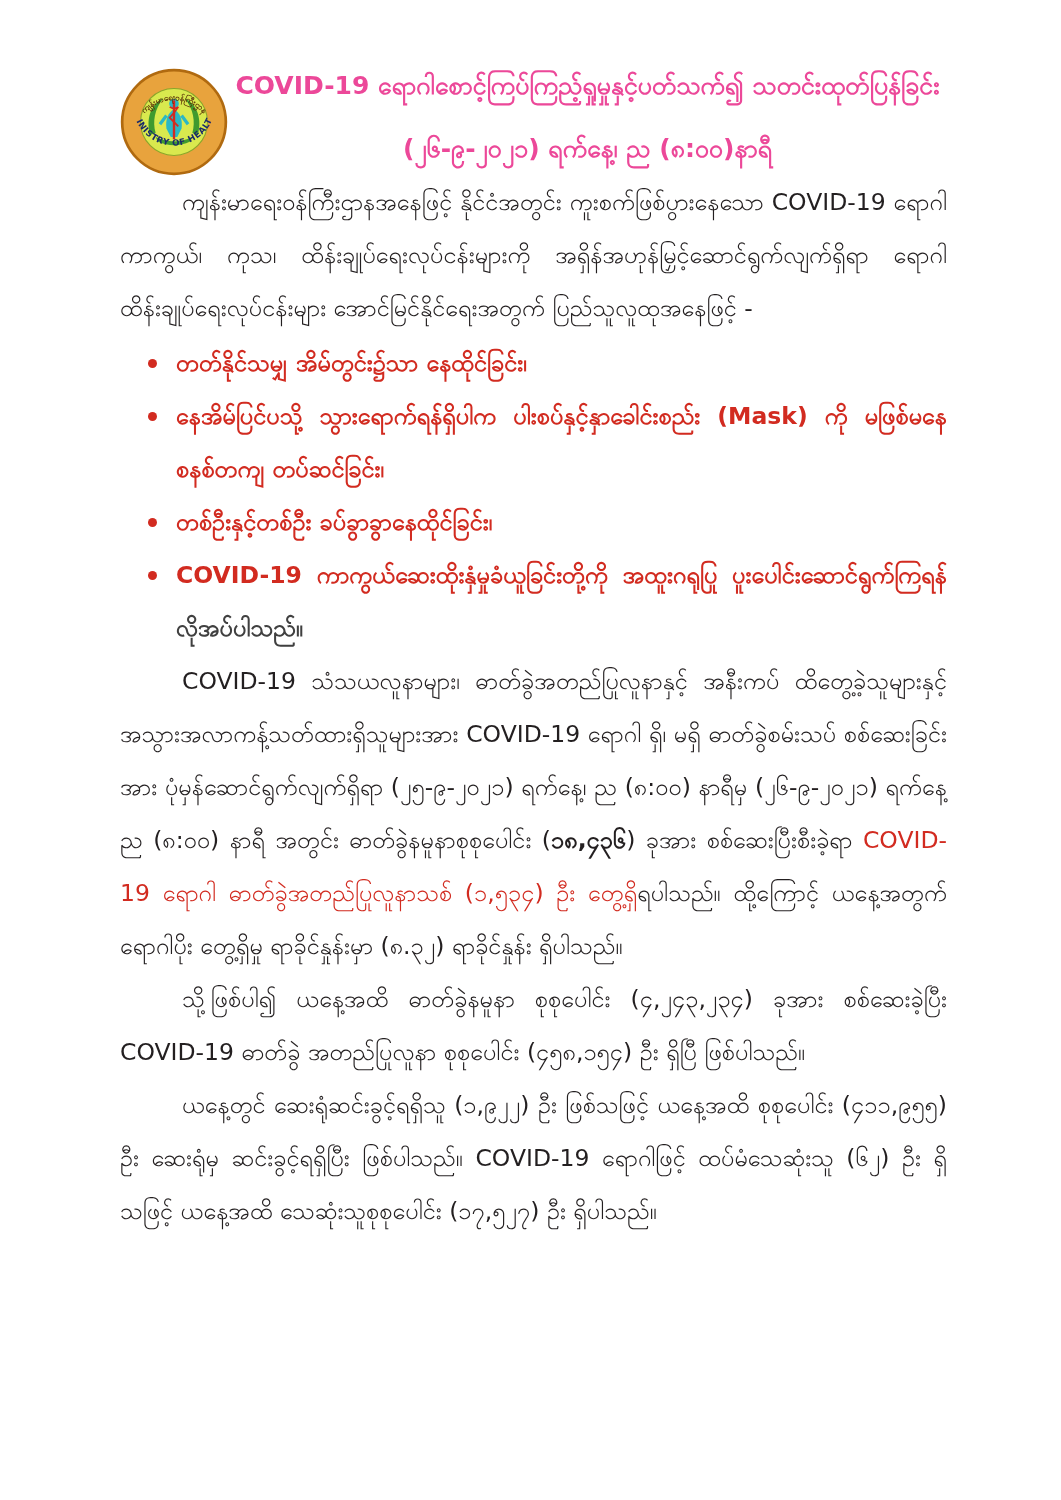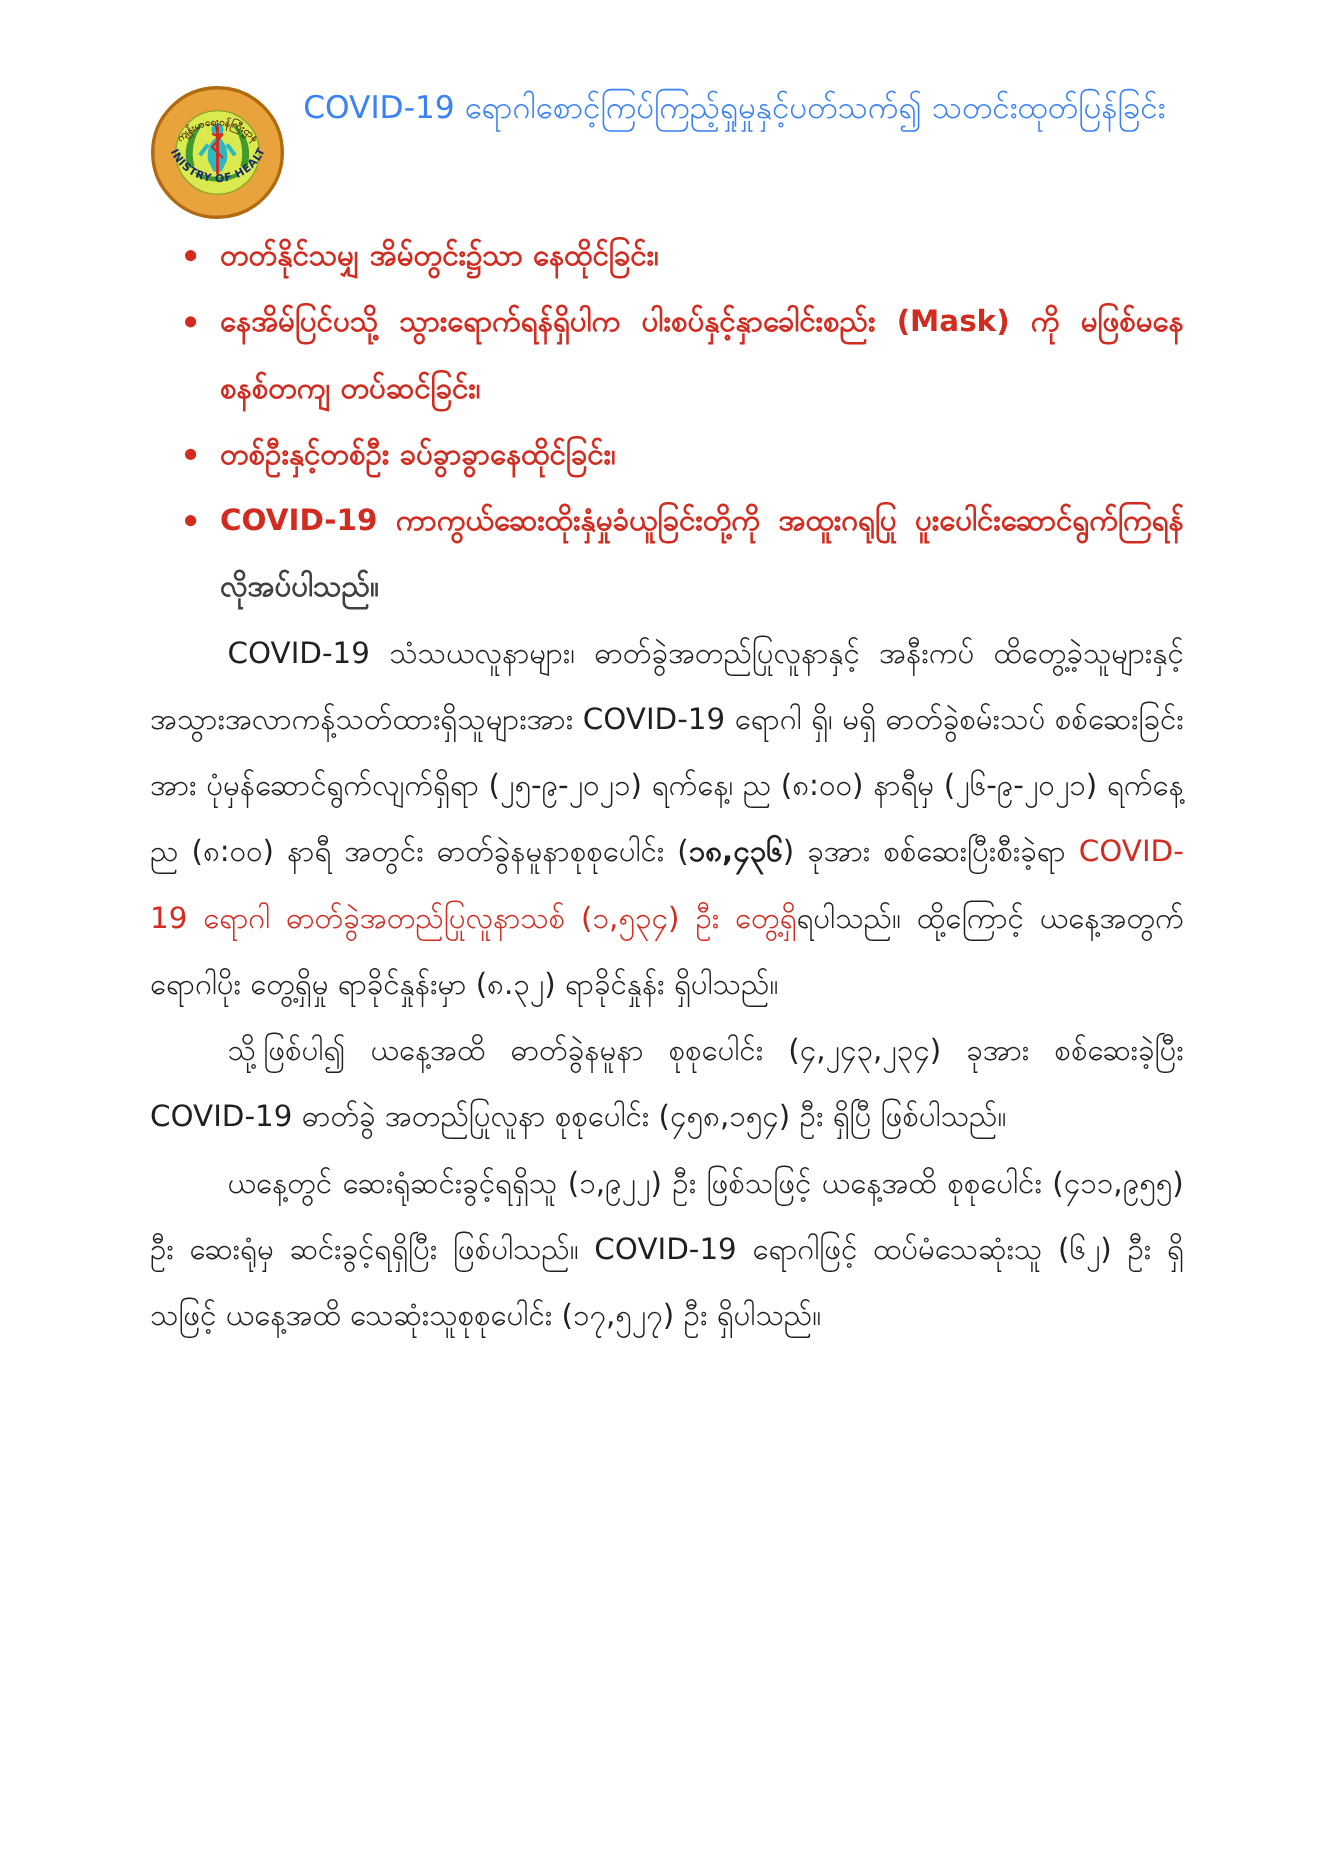--- a/index.html
+++ b/index.html
@@ -10,21 +10,21 @@
     font-family:"DejaVu Sans", sans-serif;
     color:#231f20;
     overflow:hidden;
     box-sizing:border-box;
     padding:62px 114px 0 120px;
   }
   
   .header { display:flex; align-items:flex-start; }
   .logo-wrap { width:108px; height:108px; flex:none; margin-top:6px; }
   .logo-wrap svg { width:108px; height:108px; display:block; }
-  .titles { flex:1; text-align:center; font-weight:normal; color:#3b82f6; }
+  .titles { flex:1; text-align:center; font-weight:bold; color:#ec4899; }
   .title-line1 { font-size:25px; line-height:1.3; margin-top:8px; }
   .title-line2 { font-size:25px; line-height:1.3; margin-top:30px; }
   
   .bodytext { font-size:23.5px; line-height:53px; text-align:justify; text-align-last:left; }
   p.para { margin:0; }
   .indent { text-indent:62px; }
   .intro { margin-top:42px; }
   .red { color:#d22b20; }
   .bold { font-weight:bold; }
   ul.bullets { list-style:none; margin:2px 0 0 0; padding:0;font-weight:bold; }
@@ -68,25 +68,27 @@
         <text font-size="7.5" fill="#5a3208" font-weight="bold" font-family="DejaVu Sans, sans-serif">
           <textPath href="#arcTop" startOffset="50%" text-anchor="middle">ကျန်းမာရေးဝန်ကြီးဌာန</textPath>
         </text>
         <text font-size="8" fill="#1a2a6b" font-weight="bold" letter-spacing="0.5" font-family="DejaVu Sans, sans-serif">
           <textPath href="#arcBottom" startOffset="50%" text-anchor="middle">MINISTRY OF HEALTH</textPath>
         </text>
       </svg>
     </div>
     <div class="titles">
       <div class="title-line1">COVID-19 ရောဂါစောင့်ကြပ်ကြည့်ရှုမှုနှင့်ပတ်သက်၍ သတင်းထုတ်ပြန်ခြင်း</div>
+      <div class="title-line2">(၂၆-၉-၂၀၂၁) ရက်နေ့၊ ည (၈:၀၀)နာရီ</div>
     </div>
   </div>
 
   <div class="bodytext">
 
+    <p class="para indent intro">ကျန်းမာရေးဝန်ကြီးဌာနအနေဖြင့် နိုင်ငံအတွင်း ကူးစက်ဖြစ်ပွားနေသော COVID-19 ရောဂါ ကာကွယ်၊ ကုသ၊ ထိန်းချုပ်ရေးလုပ်ငန်းများကို အရှိန်အဟုန်မြှင့်ဆောင်ရွက်လျက်ရှိရာ ရောဂါ ထိန်းချုပ်ရေးလုပ်ငန်းများ အောင်မြင်နိုင်ရေးအတွက် ပြည်သူလူထုအနေဖြင့် -</p>
 
     <ul class="bullets">
       <li>
         <span>တတ်နိုင်သမျှ အိမ်တွင်း၌သာ နေထိုင်ခြင်း၊</span>
       </li>
       <li>
         <span>နေအိမ်ပြင်ပသို့ သွားရောက်ရန်ရှိပါက ပါးစပ်နှင့်နှာခေါင်းစည်း (Mask) ကို မဖြစ်မနေ စနစ်တကျ တပ်ဆင်ခြင်း၊</span>
       </li>
       <li>
         <span>တစ်ဦးနှင့်တစ်ဦး ခပ်ခွာခွာနေထိုင်ခြင်း၊</span>

